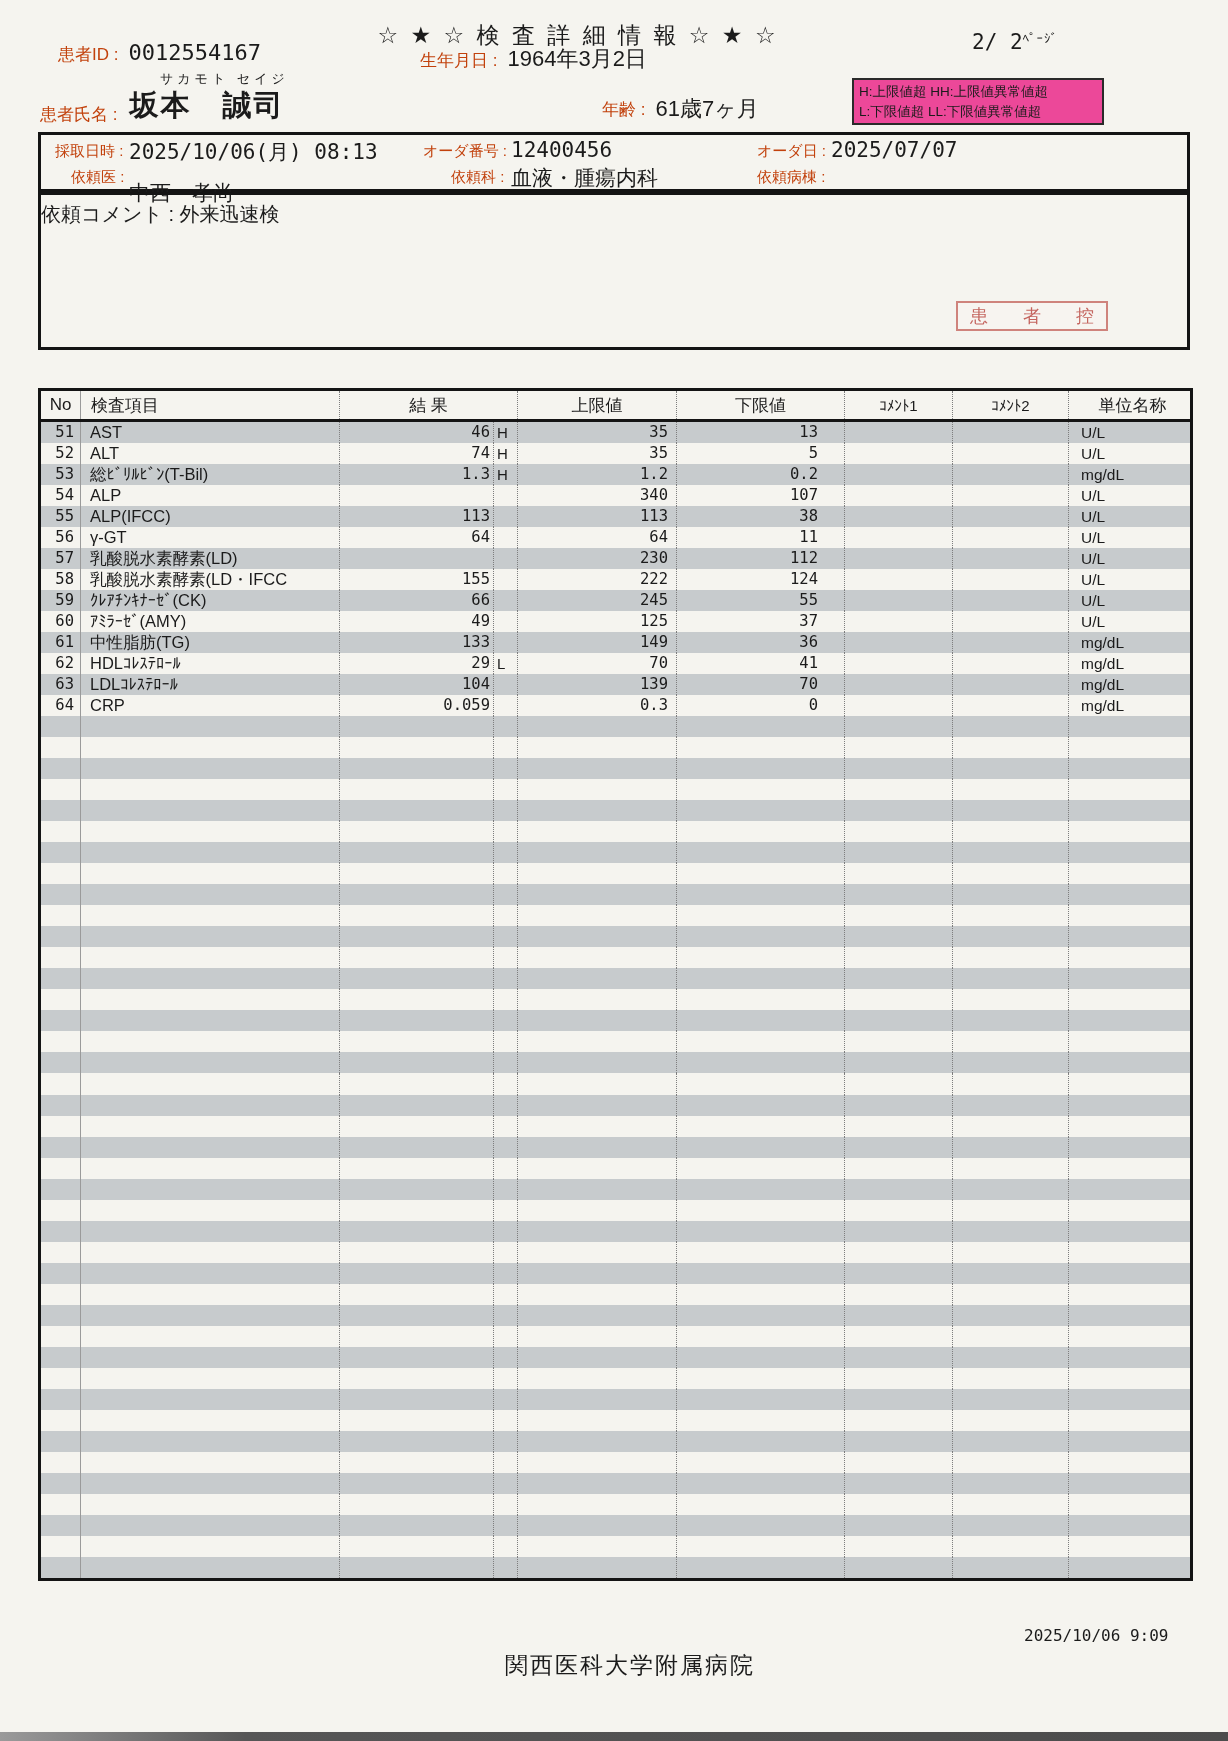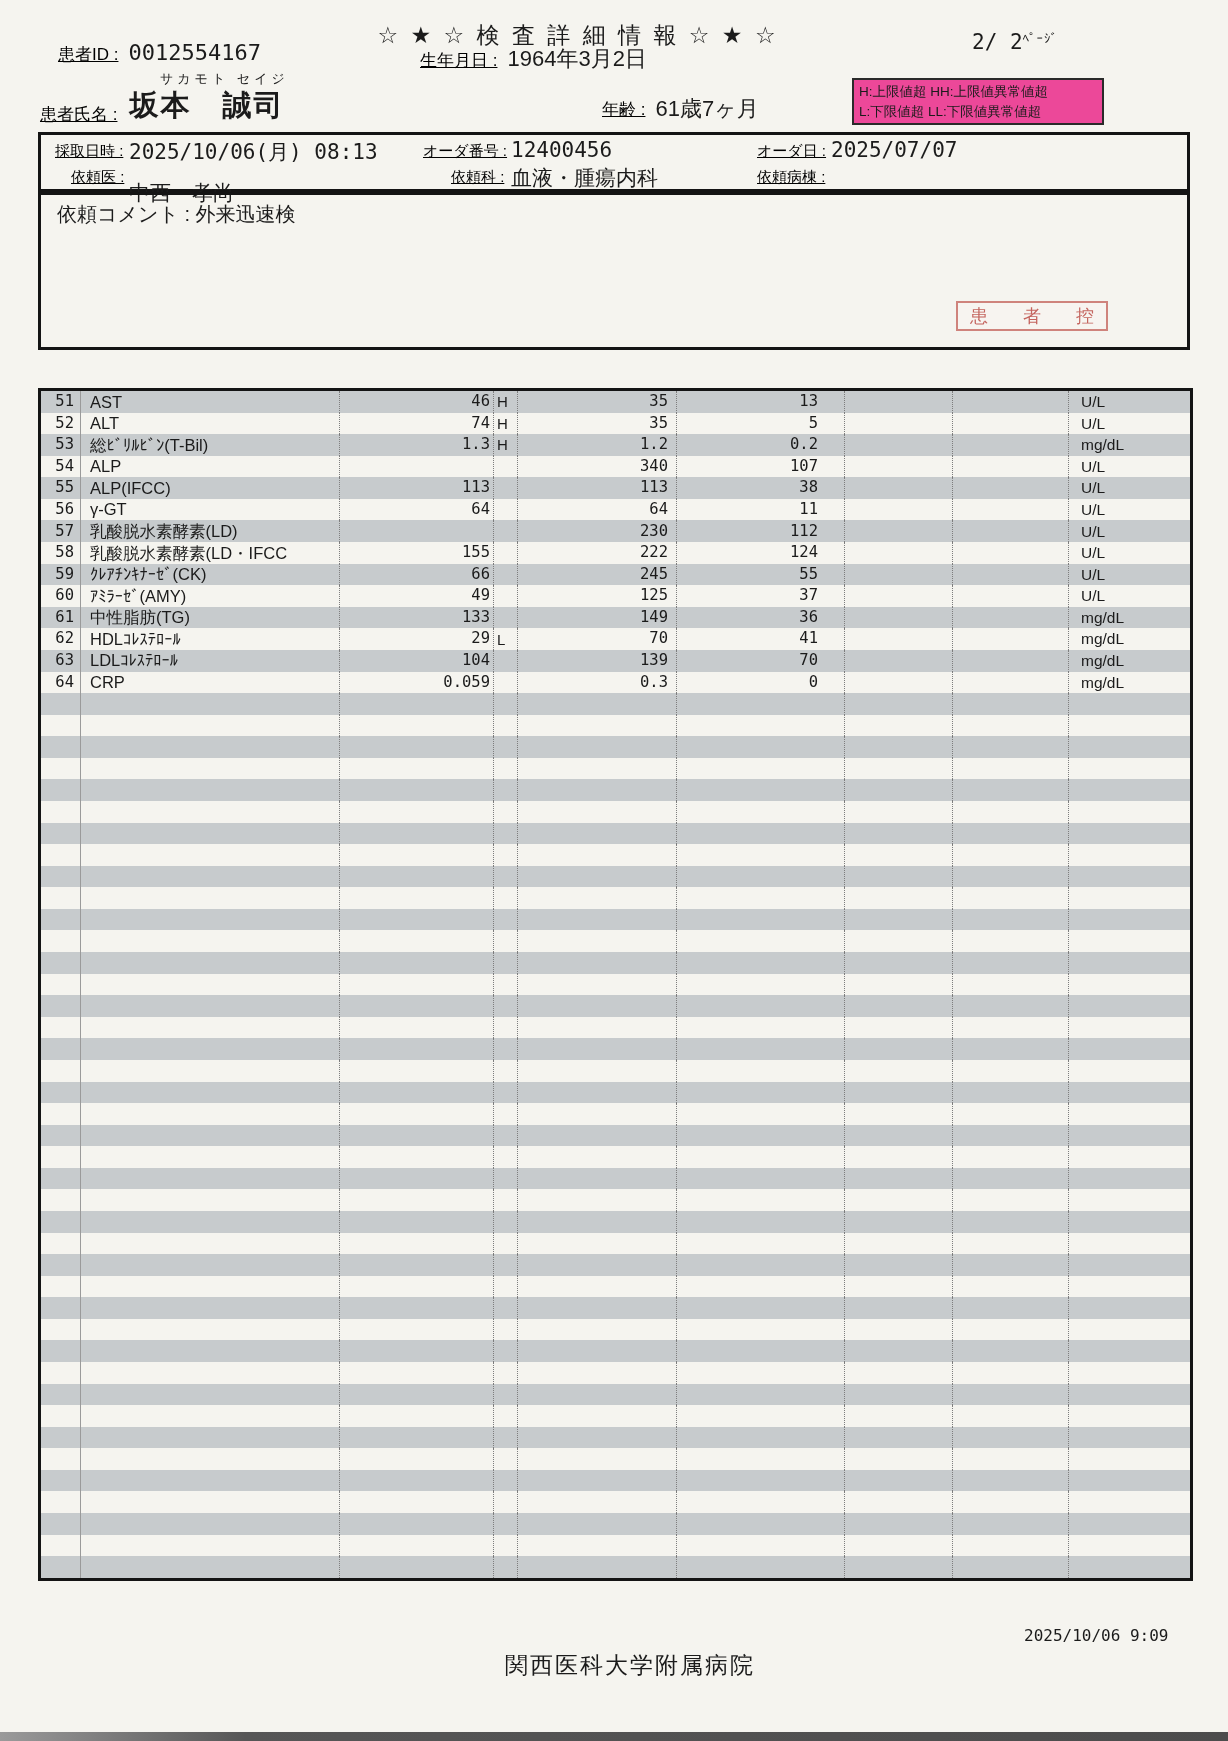--- a/index.html
+++ b/index.html
@@ -8,21 +8,21 @@
     background:#f5f4ef;
     font-family:"Liberation Sans","DejaVu Sans",sans-serif;
     color:#1b1b1b;
   }
   .mono{font-family:"DejaVu Sans Mono","Liberation Mono",monospace;}
   .abs{position:absolute;}
   .baseline{display:flex;align-items:baseline;gap:10px;}
 
   
   .doc-title{top:20px;left:578px;transform:translateX(-50%);font-size:23px;letter-spacing:3px;white-space:nowrap;font-weight:500;}
-  .lbl{font-size:17px;color:#000000;text-decoration:underline;}
+  .lbl{font-size:17px;color:#c2410c;}
   .val-lg{font-size:22px;}
   .patient-id{top:40px;left:58px;}
   .birth{top:44px;left:420px;}
   .page-ind{top:30px;left:972px;font-size:21px;}
   .page-unit{font-size:13px;vertical-align:6px;letter-spacing:1px;}
   .kana{top:70px;left:160px;font-size:13px;letter-spacing:4px;}
   .pname-row{top:86px;left:40px;display:flex;align-items:flex-end;gap:12px;}
   .pname{font-size:29px;font-weight:600;letter-spacing:2px;}
   .age{top:94px;left:602px;align-items:center;}
   .legend{top:78px;left:852px;width:238px;border:2px solid #2a2a2a;padding:2px 5px;font-size:13.5px;line-height:1.45;white-space:nowrap;background:#ec4899;}
@@ -33,21 +33,21 @@
   .info-box .val-lg{font-size:21px;}
   .f-sampled-l{left:14px;top:7px;}   .f-sampled-v{left:88px;top:3px;}
   .f-orderno-l{left:382px;top:7px;}  .f-orderno-v{left:470px;top:3px;}
   .f-orderdate-l{left:716px;top:7px;}.f-orderdate-v{left:790px;top:3px;}
   .f-doctor-l{left:30px;top:33px;}   .f-doctor-v{left:88px;top:44px;}
   .f-dept-l{left:410px;top:33px;}    .f-dept-v{left:470px;top:29px;}
   .f-ward-l{left:716px;top:33px;}    .f-ward-v{left:790px;top:29px;}
 
   
   .comment-box{left:38px;top:192px;width:1152px;height:158px;border:3px solid #141414;box-sizing:border-box;}
-  .comment-line{position:absolute;left:16px;top:6px;font-size:20px;}
+  .comment-line{position:absolute;left:0;top:6px;font-size:20px;}
   .stamp{position:absolute;left:915px;top:106px;width:152px;height:30px;border:2px solid #cf837c;
          display:flex;align-items:center;justify-content:space-between;padding:0 12px;box-sizing:border-box;
          color:#c4645e;font-size:18px;background:rgba(255,245,243,0.25);}
 
   
   .rtable{left:38px;top:388px;width:1155px;height:1193px;border:3px solid #141414;box-sizing:border-box;display:flex;flex-direction:column;background:#f5f4ef;}
   .thead{display:grid;grid-template-columns:40px 259px 178px 159px 168px 108px 116px 127px;
          height:28px;min-height:28px;border-bottom:3px solid #141414;align-items:center;font-size:17px;}
   .thead>div{height:100%;display:flex;align-items:center;justify-content:center;box-sizing:border-box;}
   .thead .h-no{border-right:1px solid #9a9a9a;}
@@ -131,20 +131,30 @@
     <span>外来迅速検</span>
   </div>
   <div class="stamp">
     <span>患</span>
     <span>者</span>
     <span>控</span>
   </div>
 </div>
 
 <div class="abs rtable">
+  <div class="thead">
+    <div class="h-no">No</div>
+    <div class="h-item">検査項目</div>
+    <div class="h-result">結 果</div>
+    <div class="h-upper">上限値</div>
+    <div class="h-lower">下限値</div>
+    <div class="h-c1">ｺﾒﾝﾄ1</div>
+    <div class="h-c2">ｺﾒﾝﾄ2</div>
+    <div class="h-unit">単位名称</div>
+  </div>
   <div class="tbody">
       <div class="trow stripe">
         <div class="cell no">51</div>
         <div class="cell item">AST</div>
         <div class="cell result">46</div>
         <div class="cell flag">H</div>
         <div class="cell upper">35</div>
         <div class="cell lower">13</div>
         <div class="cell c1"></div>
         <div class="cell c2"></div>

